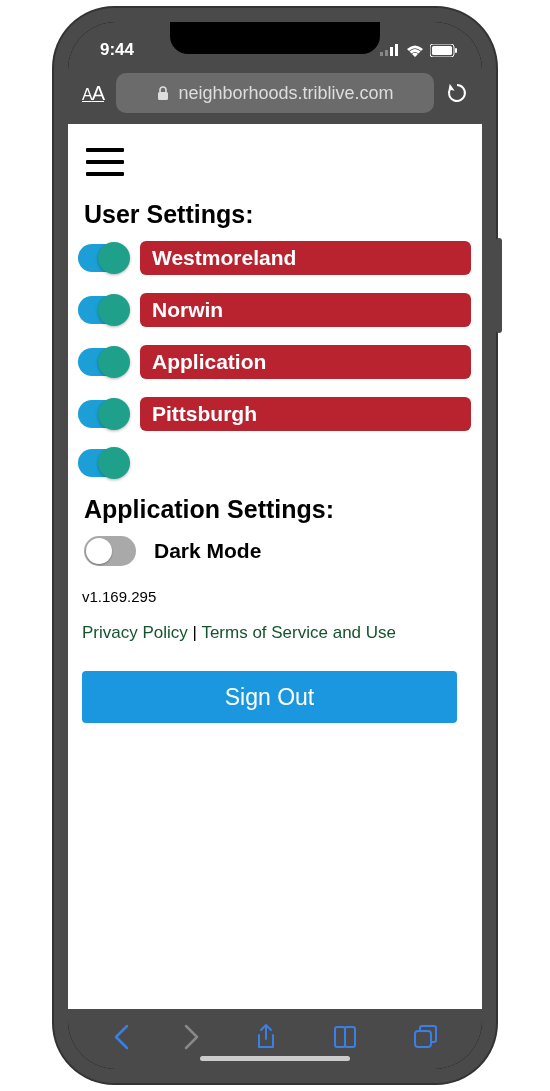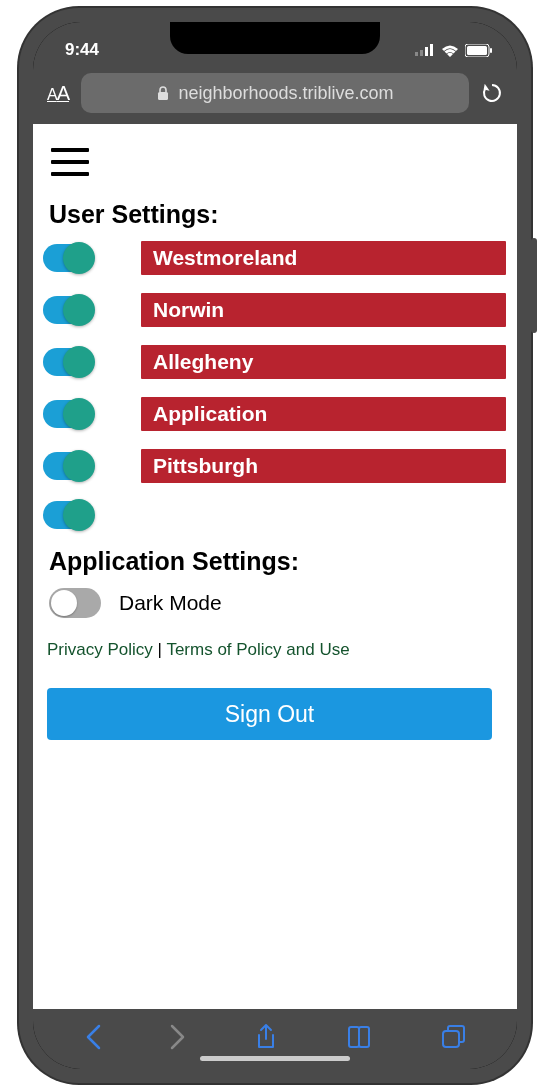--- a/index.html
+++ b/index.html
@@ -4,21 +4,21 @@
   <style>
     * { box-sizing: border-box; margin: 0; padding: 0; }
     body {
       font-family: -apple-system, BlinkMacSystemFont, "Segoe UI", Helvetica, Arial, sans-serif;
       background: #fff;
       display: flex;
       justify-content: center;
       padding: 8px;
     }
     .device-frame {
-      width: 512px;
+      width: 442px;
       height: 1075px;
       background: #4a4a4a;
       border-radius: 60px;
       padding: 14px;
       position: relative;
       box-shadow: 0 0 0 2px #333;
     }
     .device-inner {
       width: 100%;
       height: 100%;
@@ -132,26 +132,25 @@
       border-radius: 50%;
       box-shadow: 0 1px 3px rgba(0,0,0,0.3);
     }
     .pill-label {
       flex: 1;
       background: #b8232f;
       color: #fff;
       font-size: 21px;
       font-weight: 700;
       padding: 4px 12px;
-      border-radius: 1px;
+      border-radius: 6px;
       height: 34px;
       display: flex;
       align-items: center;
       margin-right: -10px;
-      margin-left: 36px;
     }
     .toggle-off {
       width: 52px;
       height: 30px;
       background: #a9a9a9;
       border-radius: 15px;
       position: relative;
       flex-shrink: 0;
       cursor: pointer;
       margin-left: 2px;
@@ -166,21 +165,21 @@
       background: #fff;
       border-radius: 50%;
       box-shadow: 0 1px 2px rgba(0,0,0,0.3);
     }
     .dark-mode-row {
       display: flex;
       align-items: center;
       gap: 18px;
       margin: 12px 0 22px 4px;
     }
-    .dark-mode-label { font-size: 21px; font-weight: 400; }
+    .dark-mode-label { font-size: 21px; font-weight: 700; }
     .version { font-size: 15px; margin-left: 4px; margin-bottom: 18px; }
     .links { font-size: 17px; margin-left: 4px; margin-bottom: 28px; }
     .links a { color: #14532d; text-decoration: none; cursor: pointer; }
     .links .sep { color: #000; }
     .signout-btn {
       width: calc(100% - 8px);
       margin: 0 4px;
       height: 52px;
       background: #1b97e0;
       color: #fff;
@@ -277,44 +276,41 @@
       <div class="row">
         <div class="toggle-on"></div>
         <div class="pill-label">Westmoreland</div>
       </div>
       <div class="row">
         <div class="toggle-on"></div>
         <div class="pill-label">Norwin</div>
       </div>
       <div class="row">
         <div class="toggle-on"></div>
-        <div class="pill-label">Allegheny</div>
-      </div>
-      <div class="row">
-        <div class="toggle-on"></div>
         <div class="pill-label">Application</div>
       </div>
       <div class="row">
         <div class="toggle-on"></div>
         <div class="pill-label">Pittsburgh</div>
       </div>
       <div class="row">
         <div class="toggle-on"></div>
       </div>
 
       <h2 class="section">Application Settings:</h2>
 
       <div class="dark-mode-row">
         <div class="toggle-off"></div>
         <span class="dark-mode-label">Dark Mode</span>
       </div>
 
+      <div class="version">v1.169.295</div>
 
       <div class="links">
-        <a>Privacy Policy</a><span class="sep"> | </span><a>Terms of Policy and Use</a>
+        <a>Privacy Policy</a><span class="sep"> | </span><a>Terms of Service and Use</a>
       </div>
 
       <button class="signout-btn">Sign Out</button>
     </div>
 
     <div class="bottom-bar">
       <span class="nav-icon">
         <svg width="16" height="26" viewBox="0 0 16 26">
             <path d="M14 2 L3 13 L14 24" fill="none" stroke="currentColor" stroke-width="2.5" stroke-linecap="round" stroke-linejoin="round"></path>
           </svg>

